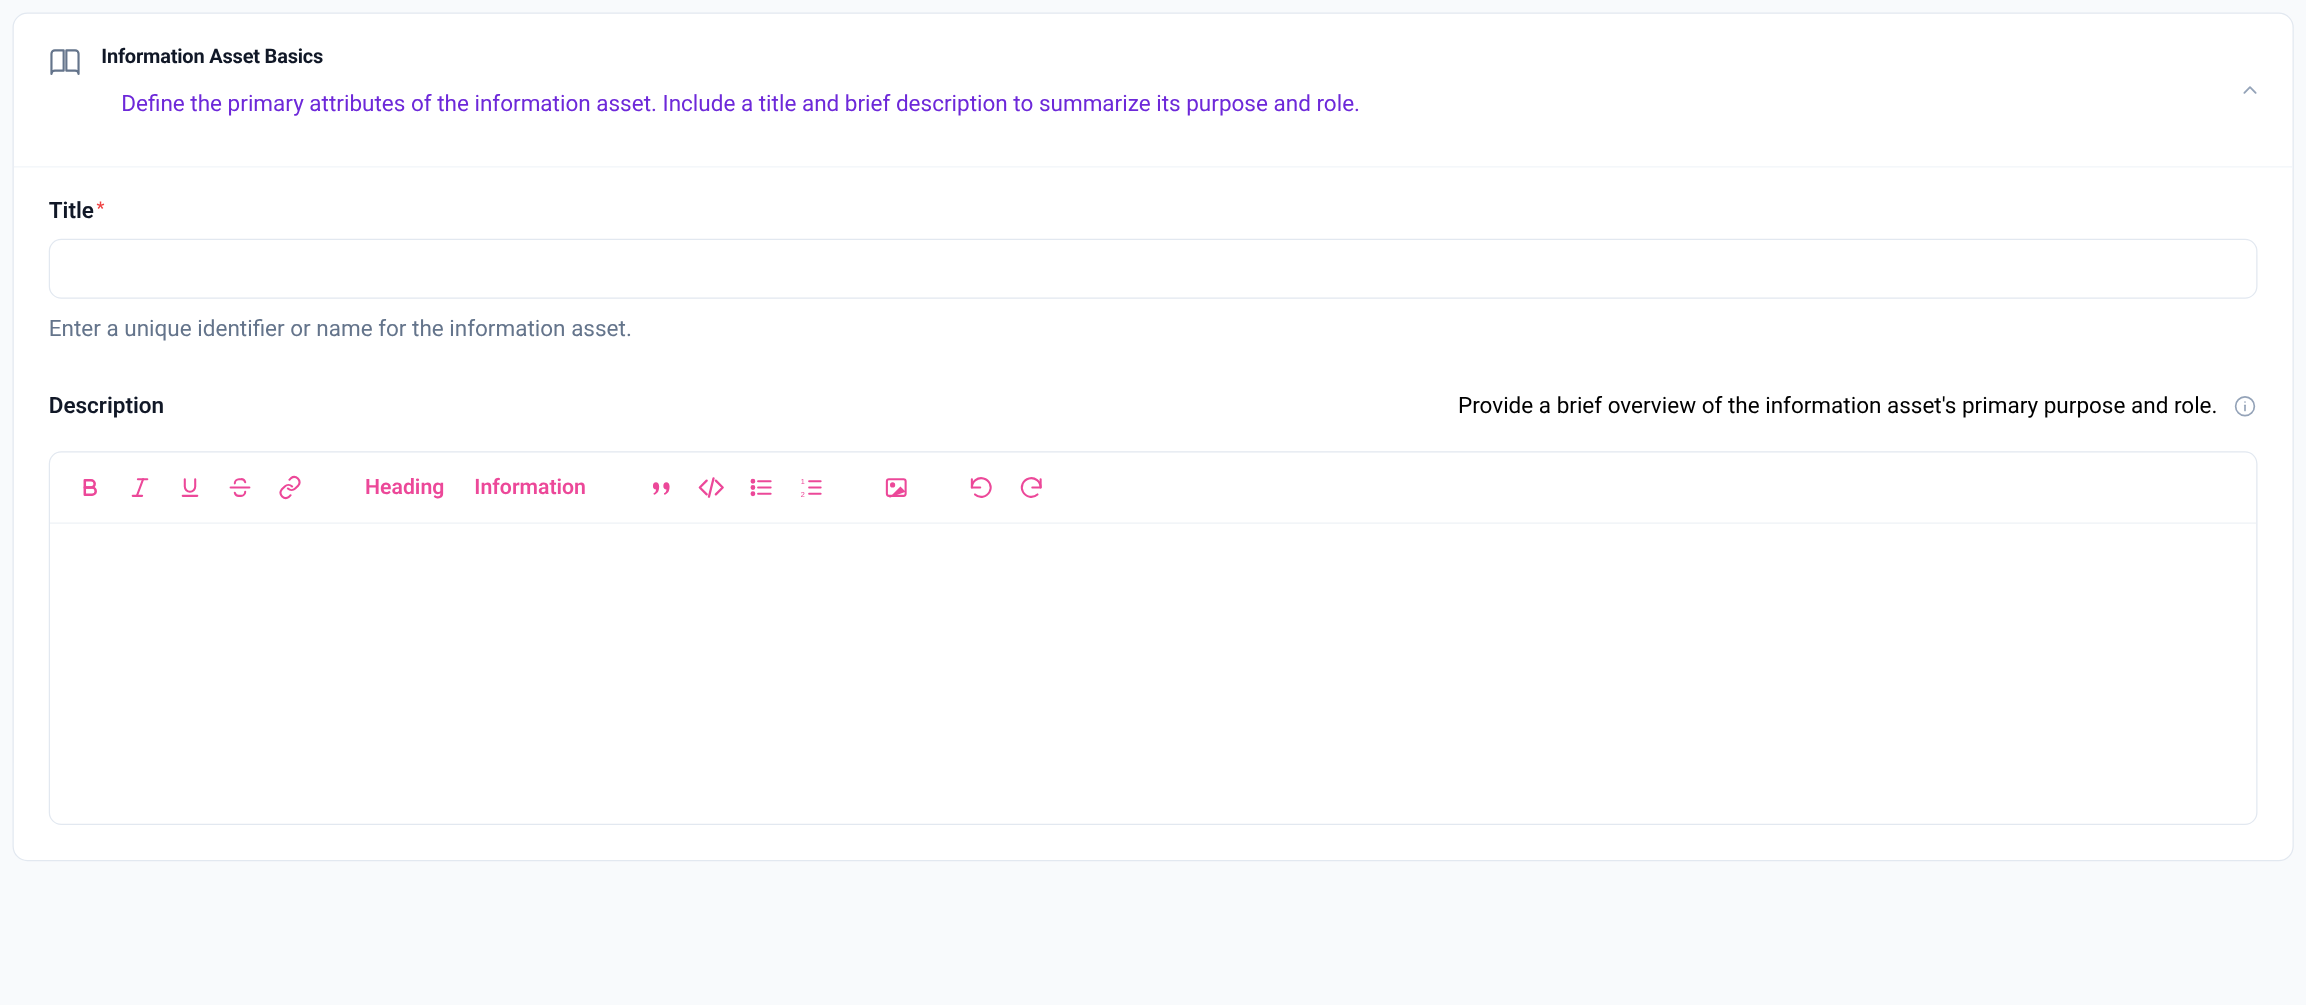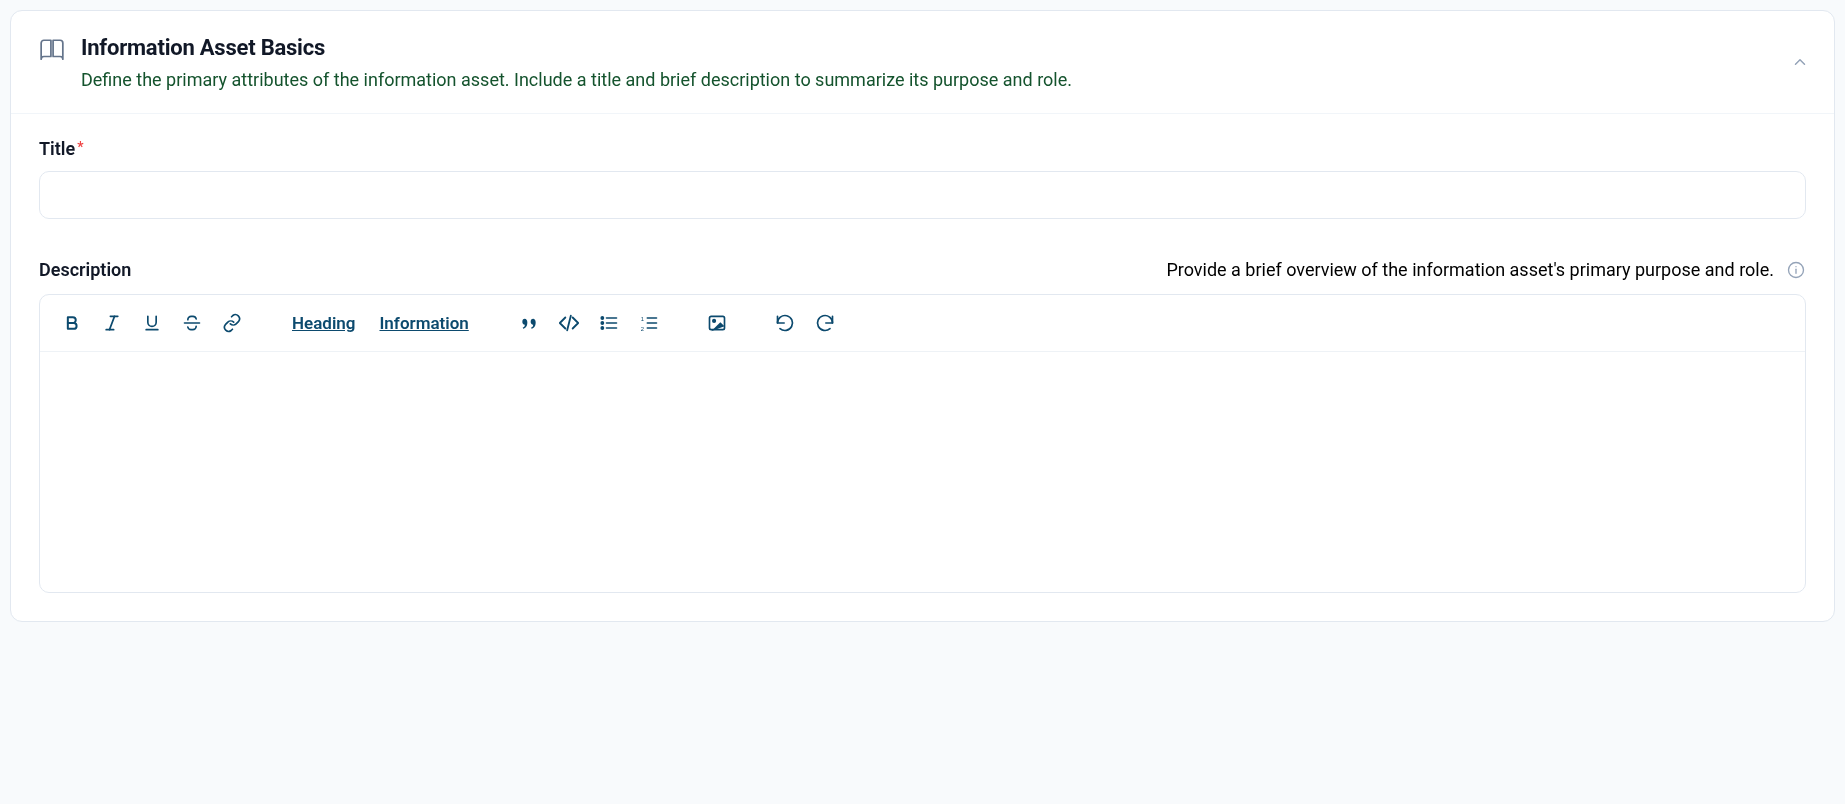--- a/index.html
+++ b/index.html
@@ -32,29 +32,29 @@
     flex: 0 0 32px;
     padding-top: 2px;
     color: #64748b;
   }
   .card-header .titles {
     flex: 1 1 auto;
     margin-left: 10px;
   }
   .card-header h2 {
     margin: 0 0 6px 0;
-    font-size: 22px;
+    font-size: 16px;
     font-weight: 700;
     color: #111827;
     letter-spacing: -0.01em;
   }
   .card-header p {
-    margin: 0;
+    margin: 16px;
     font-size: 18px;
-    color: #14532d;
+    color: #6d28d9;
     line-height: 1.5;
   }
   .collapse-btn {
     position: absolute;
     right: 20px;
     top: 50%;
     transform: translateY(-50%);
     width: 28px;
     height: 28px;
     color: #94a3b8;
@@ -96,21 +96,21 @@
   .helper-text {
     margin-top: 14px;
     font-size: 18px;
     color: #64748b;
   }
   .desc-row {
     display: flex;
     align-items: center;
     justify-content: space-between;
     margin-top: 40px;
-    margin-bottom: 14px;
+    margin-bottom: 26px;
   }
   .desc-right {
     display: flex;
     align-items: center;
     gap: 12px;
     color: #000000;
     font-size: 18px;
   }
   .info-icon {
     width: 20px;
@@ -130,24 +130,23 @@
     padding: 10px 14px;
     border-bottom: 1px solid #eef2f6;
   }
   .tb-btn {
     display: inline-flex;
     align-items: center;
     justify-content: center;
     height: 36px;
     min-width: 36px;
     padding: 0 6px;
-    color: #0c4a6e;
+    color: #ec4899;
     border-radius: 6px;
     cursor: pointer;
-    text-decoration: underline;
   }
   .tb-btn.text-label {
     font-weight: 600;
     font-size: 17px;
     padding: 0 10px;
   }
   .tb-gap-lg { width: 24px; }
   .editor-area {
     min-height: 240px;
     padding: 16px;
@@ -181,20 +180,21 @@
     </div>
 
     <div class="card-body">
 
       <div>
         <div class="field-label">
           <span>Title</span>
           <span class="req-star">*</span>
         </div>
         <input type="text" class="text-input" value="" style="">
+        <div class="helper-text">Enter a unique identifier or name for the information asset.</div>
       </div>
 
       <div class="desc-row">
         <div class="field-label" style="margin-bottom:0">
           <span>Description</span>
         </div>
         <div class="desc-right">
           <span>Provide a brief overview of the information asset's primary purpose and role.</span>
           <span class="info-icon">
             <svg width="20" height="20" viewBox="0 0 24 24" fill="none" stroke="currentColor" stroke-width="1.6" stroke-linecap="round" stroke-linejoin="round">

